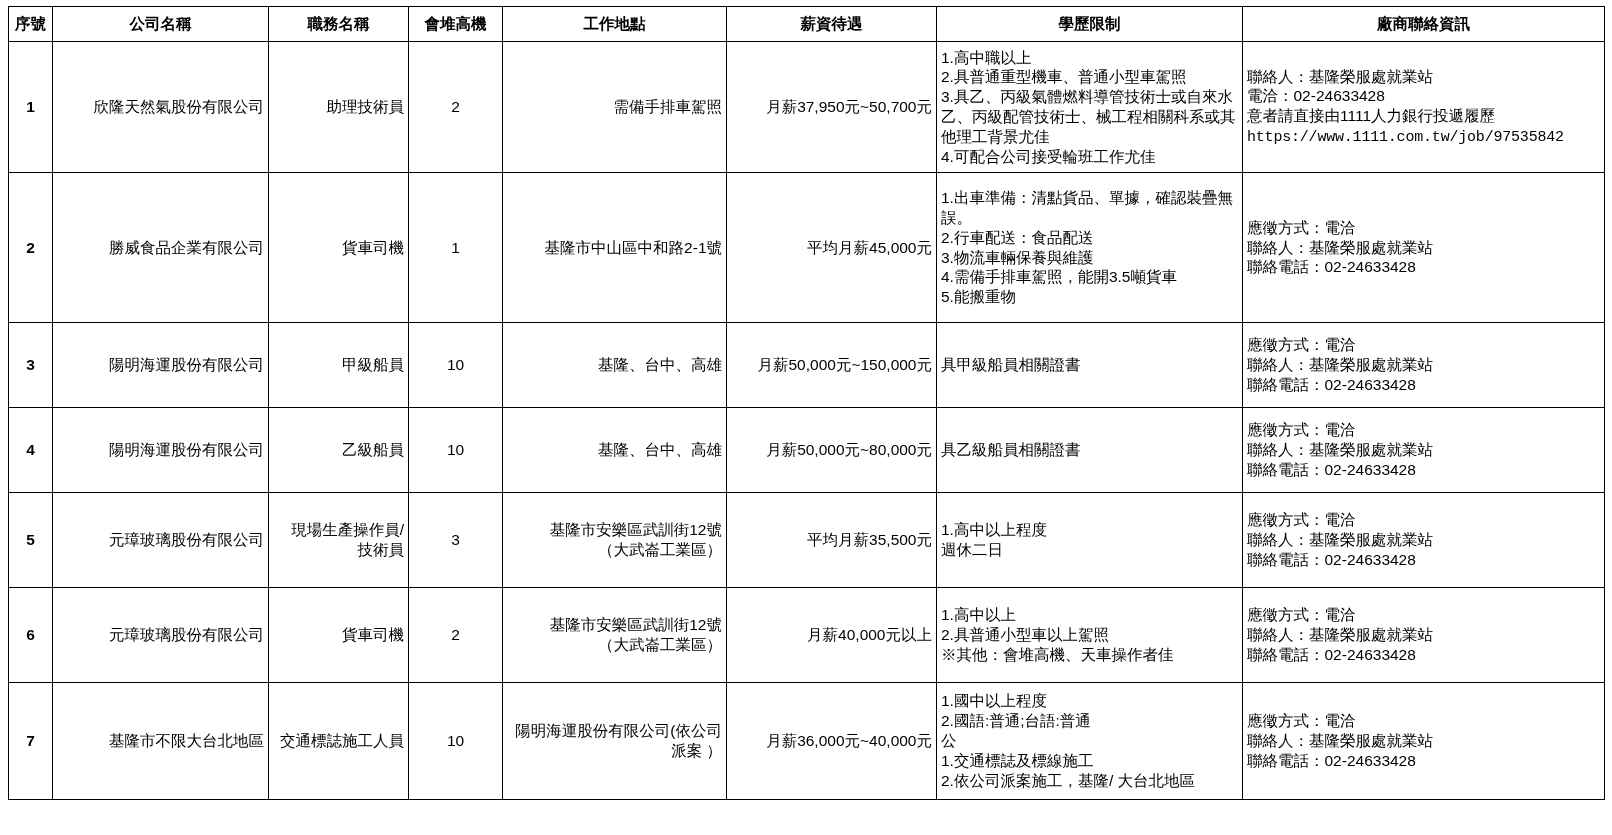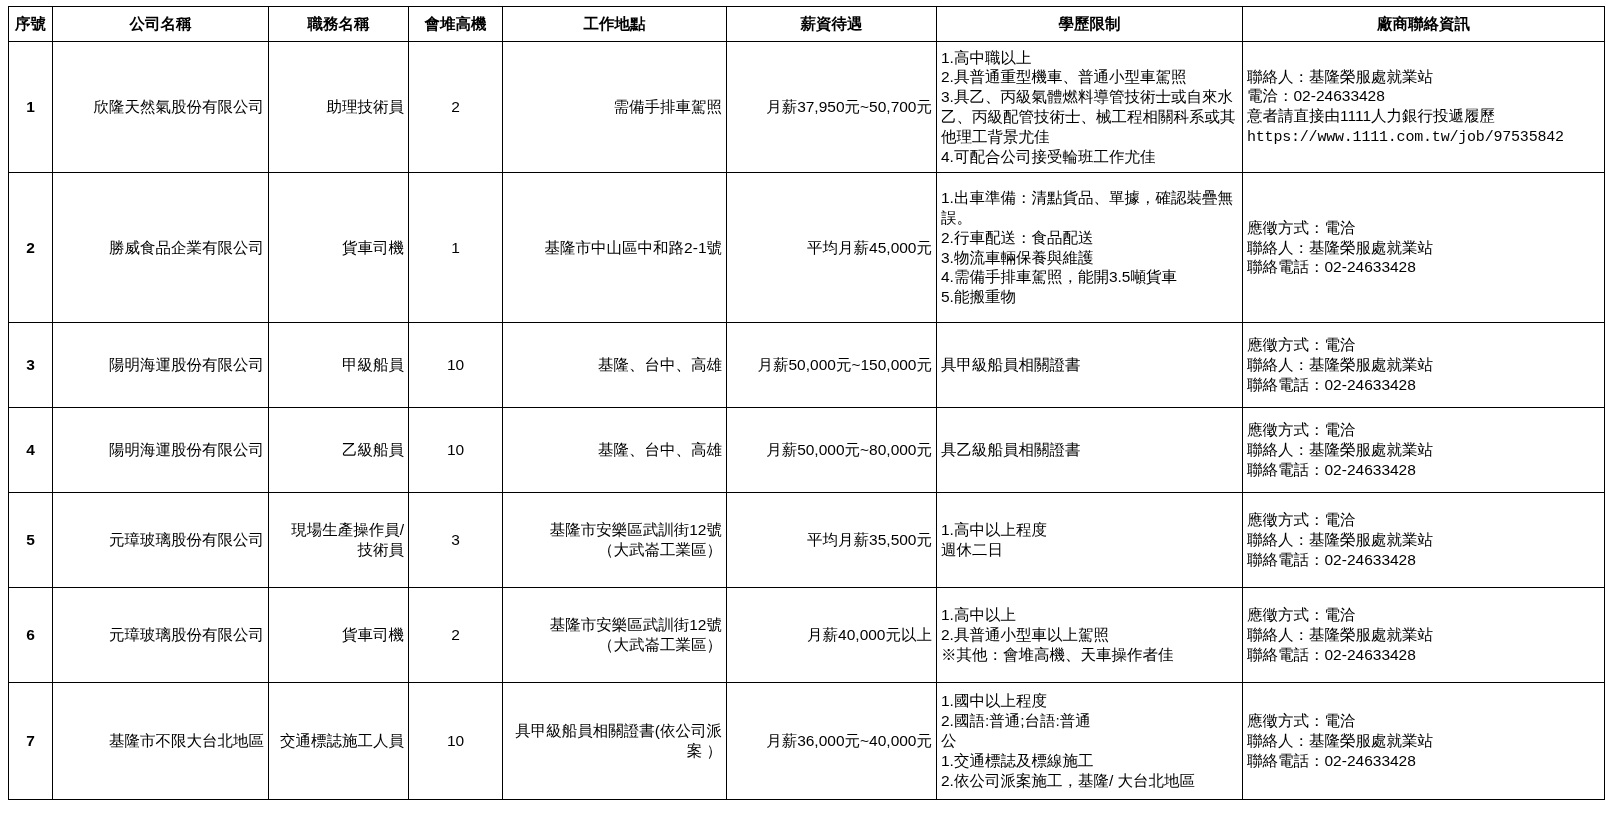--- a/index.html
+++ b/index.html
@@ -195,21 +195,21 @@
 ※其他：會堆高機、天車操作者佳</td>
         <td class="contact">應徵方式：電洽
 聯絡人：基隆榮服處就業站
 聯絡電話：02-24633428</td>
       </tr>
       <tr class="r7">
         <td class="seq">7</td>
         <td class="comp">基隆市不限大台北地區</td>
         <td class="title">交通標誌施工人員</td>
         <td class="num">10</td>
-        <td class="loc">具甲級船員相關證書(依公司派案 ）</td>
+        <td class="loc">陽明海運股份有限公司(依公司派案 ）</td>
         <td class="pay">月薪36,000元~40,000元</td>
         <td class="edu">1.國中以上程度
 2.國語:普通;台語:普通
 公
 1.交通標誌及標線施工
 2.依公司派案施工，基隆/ 大台北地區</td>
         <td class="contact">應徵方式：電洽
 聯絡人：基隆榮服處就業站
 聯絡電話：02-24633428</td>
       </tr>

